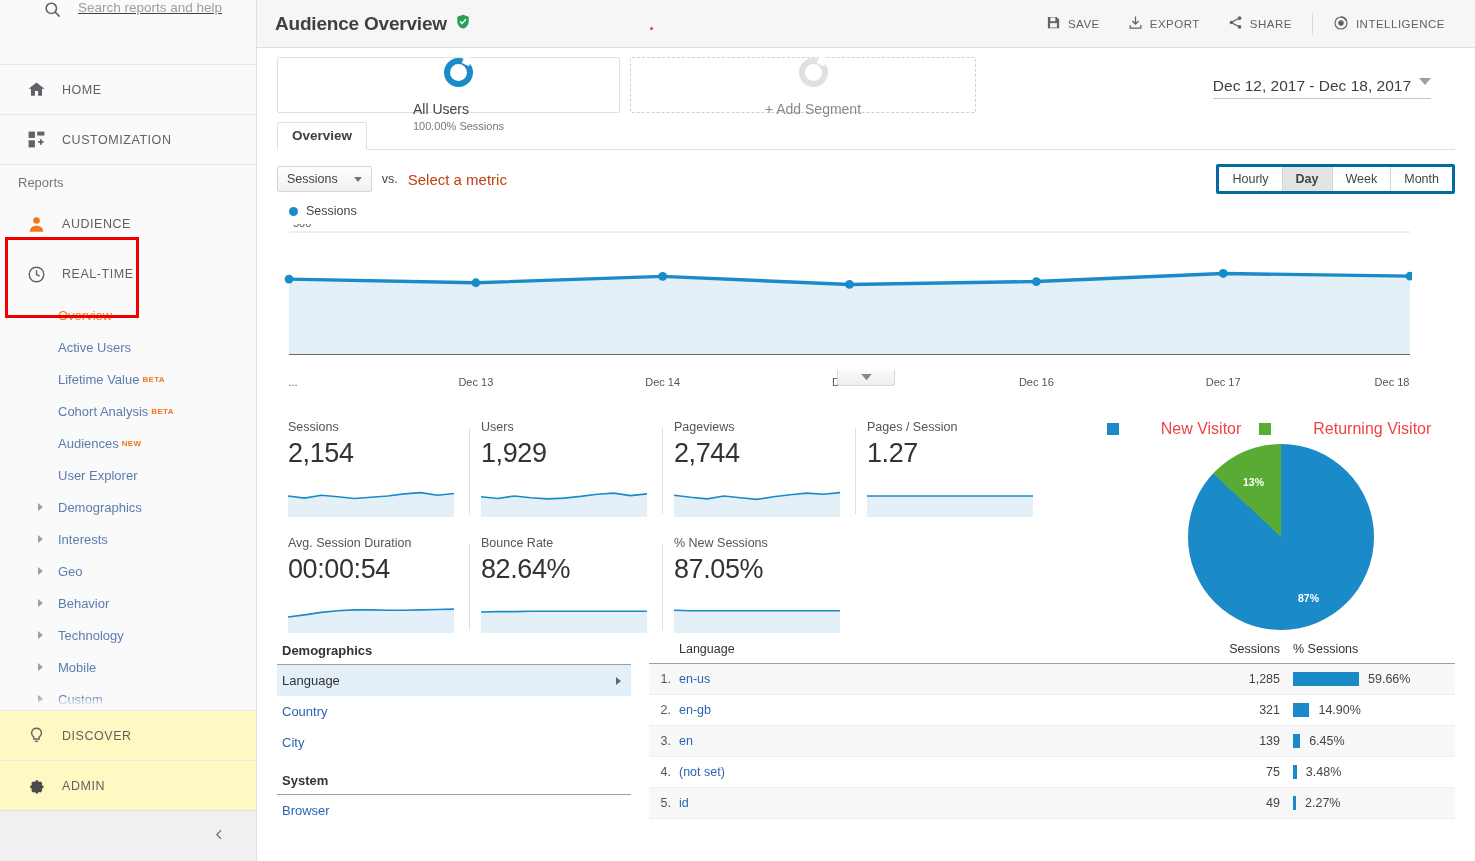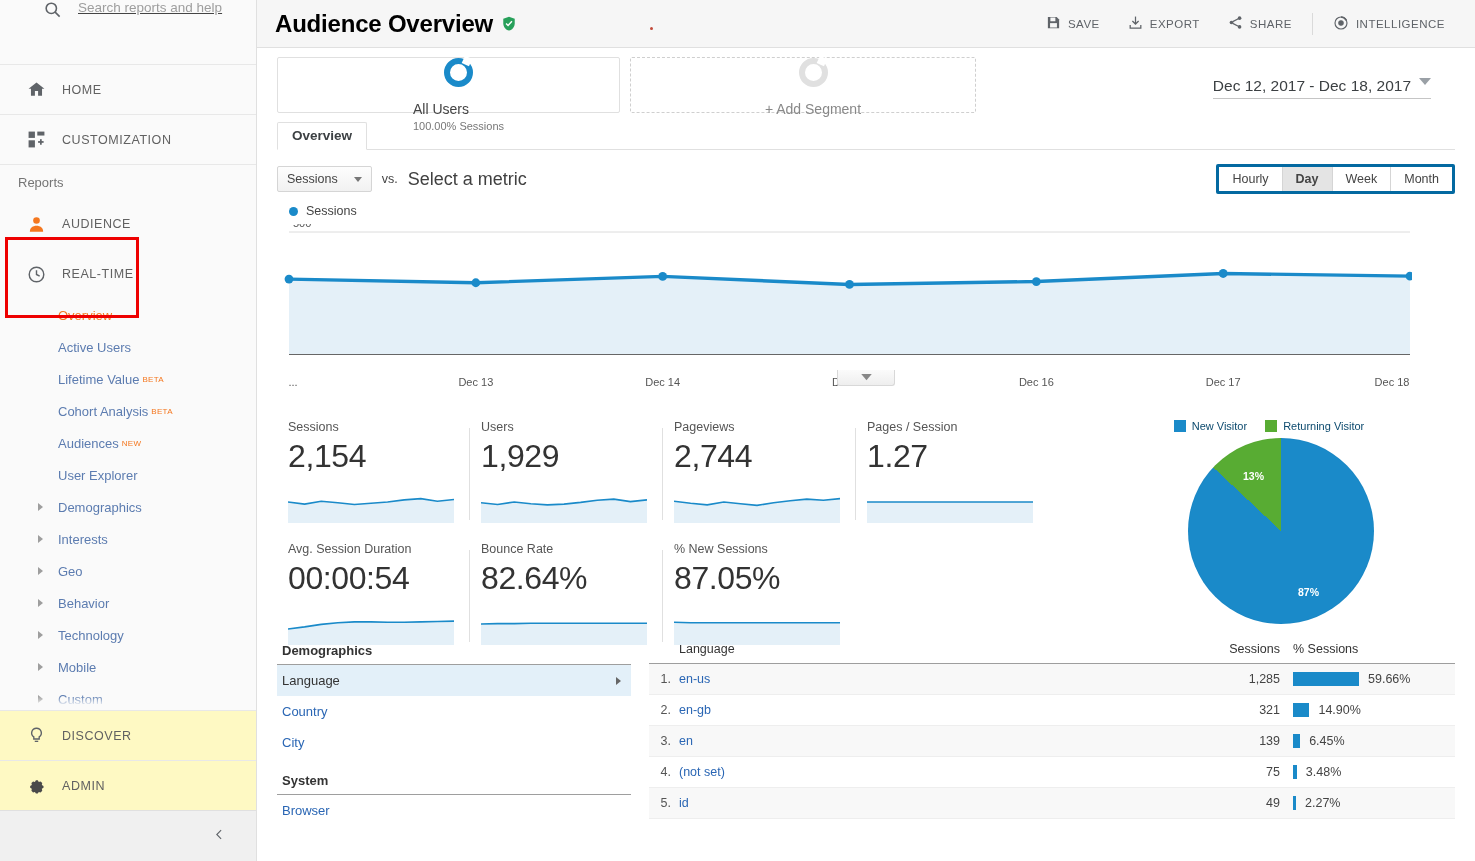--- a/index.html
+++ b/index.html
@@ -48,21 +48,21 @@
   }
   .sb-group-head .lbl { font-size:12.5px; letter-spacing:.55px; color:#616161; padding-left:4px;}
   .sb-group-head.active .lbl { color:#616161; }
   .sb-sub {
     height: 32px; display:flex; align-items:center;
     padding-left: 58px; font-size: 13px; color: #5c7cb0; cursor:pointer;
     position: relative;
   }
   .sb-sub.selected { color: #f4771f; }
   .sb-sub .sup {
-    font-size: 8px; font-weight: normal; color:#f4771f;
+    font-size: 8px; font-weight: bold; color:#f4771f;
     vertical-align: super; margin-left: 3px; letter-spacing:.3px;
   }
   .sb-sub .caret {
     position:absolute; left: 38px; top: 50%; transform: translateY(-50%);
     width:0;height:0;border-left:5px solid #9e9e9e;
     border-top:4px solid transparent;border-bottom:4px solid transparent;
   }
   .sb-sub .caret-lbl { padding-left: 0; }
   .sb-fade {
     position:absolute; left:0; right:1px; top:696px; height:14px;
@@ -87,21 +87,21 @@
   }
 
   
   #main { flex: 1 1 auto; height:861px; overflow:hidden; background:#fff; display:flex; flex-direction:column;}
   #topbar {
     height: 48px; background:#f6f6f6; border-bottom:1px solid #e0e0e0;
     display:flex; align-items:center; padding: 0 16px 0 18px; flex:0 0 48px;
     position: relative;
   }
   #page-title {
-    font-size: 24px; color: #000000; font-weight: bold; letter-spacing: -.2px;
+    font-size: 19px; color: #404040; font-weight: bold; letter-spacing: -.2px;
     display:flex; align-items:center; gap:8px;
   }
   .shield { display:inline-block; }
   .tb-dot { position:absolute; left: 393px; top: 27px; width:3px;height:3px;background:#c24a3a;border-radius:50%;}
   .tb-actions { margin-left:auto; display:flex; align-items:center; gap: 0; }
   .tb-btn {
     display:flex; align-items:center; gap:7px; padding: 0 14px; height:30px;
     font-size: 11.5px; color:#5f6368; letter-spacing:.5px; cursor:pointer;
   }
   .tb-div { width:1px; height:22px; background:#dadada; margin: 0 6px; }
@@ -135,21 +135,21 @@
     border-radius:2px 2px 0 0; margin-bottom:-1px; cursor:pointer;
   }
 
   #metricrow { height: 48px; display:flex; align-items:center; gap:10px; padding-top: 10px;}
   .metric-select {
     border:1px solid #d5d5d5; border-radius:2px; background: linear-gradient(#fdfdfd,#f1f1f1);
     padding: 5px 9px; font-size:12.5px; color:#444; display:flex; align-items:center; gap:16px; cursor:pointer;
   }
   .tri-down { width:0;height:0;border-left:4px solid transparent;border-right:4px solid transparent;border-top:5px solid #777;}
   .vs-lbl { font-size:12.5px; color:#444; }
-  .sel-metric-link { font-size:18px; color:#404040; cursor:pointer;}
+  .sel-metric-link { font-size:15px; color:#c2410c; cursor:pointer;}
   #granularity { margin-left:auto; display:flex; border:3px solid #0369a1; border-radius:2px; overflow:hidden;}
   .gran {
     padding: 5px 13px; font-size:12.5px; color:#444; background:#fff;
     border-right:1px solid #d5d5d5; cursor:pointer;
   }
   .gran:last-child { border-right:none; }
   .gran.active { background:#e4e4e4; font-weight:bold;}
 
   #chart-legend { display:flex; align-items:center; gap:8px; padding: 6px 0 4px 12px;}
   .legend-dot { width:9px;height:9px;border-radius:50%; background:#1a8ac9;}
@@ -167,28 +167,28 @@
 
   #cards {
     display:flex; margin-top: 26px; height: 196px;
   }
   #cards-left { width: 772px; display:flex; flex-wrap:wrap; }
   .card {
     width: 193px; padding: 0 16px 0 11px; position:relative;
   }
   .card.rowsep { margin-top: 14px; }
   .card .c-lbl { font-size:12.5px; color:#555; }
-  .card .c-val { font-size: 32px; color:#333; margin-top: 4px; letter-spacing:-.4px;}
+  .card .c-val { font-size: 27px; color:#333; margin-top: 4px; letter-spacing:-.4px;}
   .card .c-spark { margin-top: 6px; }
   .card .vline { position:absolute; right:0; top:8px; bottom:8px; width:1px; background:#e0e0e0;}
   #pie-area { flex:1 1 auto; padding-left: 58px; padding-top: 0; position:relative;}
   #pie-legend { display:flex; gap: 18px; align-items:center; justify-content:center; padding-bottom:6px; margin-left:-24px;}
   .pl-item { display:flex; align-items:center; gap:6px;}
   .pl-sw { width:12px;height:12px;}
-  .pl-txt { font-size:11px; color:#0c4a6e;}
+  .pl-txt { font-size:16px; color:#ef4444;margin-left:36px;}
   #pie { width:186px;height:186px;border-radius:50%; margin: 0 auto; position:relative;}
   .pie-lbl { position:absolute; color:#fff; font-size:10.5px; font-weight:bold;}
 
   #bottom { display:flex; margin-top: 24px; }
   #demo-panel { width: 372px; padding-right: 18px;}
   .dp-head { font-size:13px; font-weight:bold; color:#333; padding: 3px 0 6px 5px; border-bottom:1px solid #9e9e9e;}
   .dp-row {
     height: 31px; display:flex; align-items:center; padding-left:5px;
     font-size:13px; color:#2a66b4; cursor:pointer; position:relative;
   }

